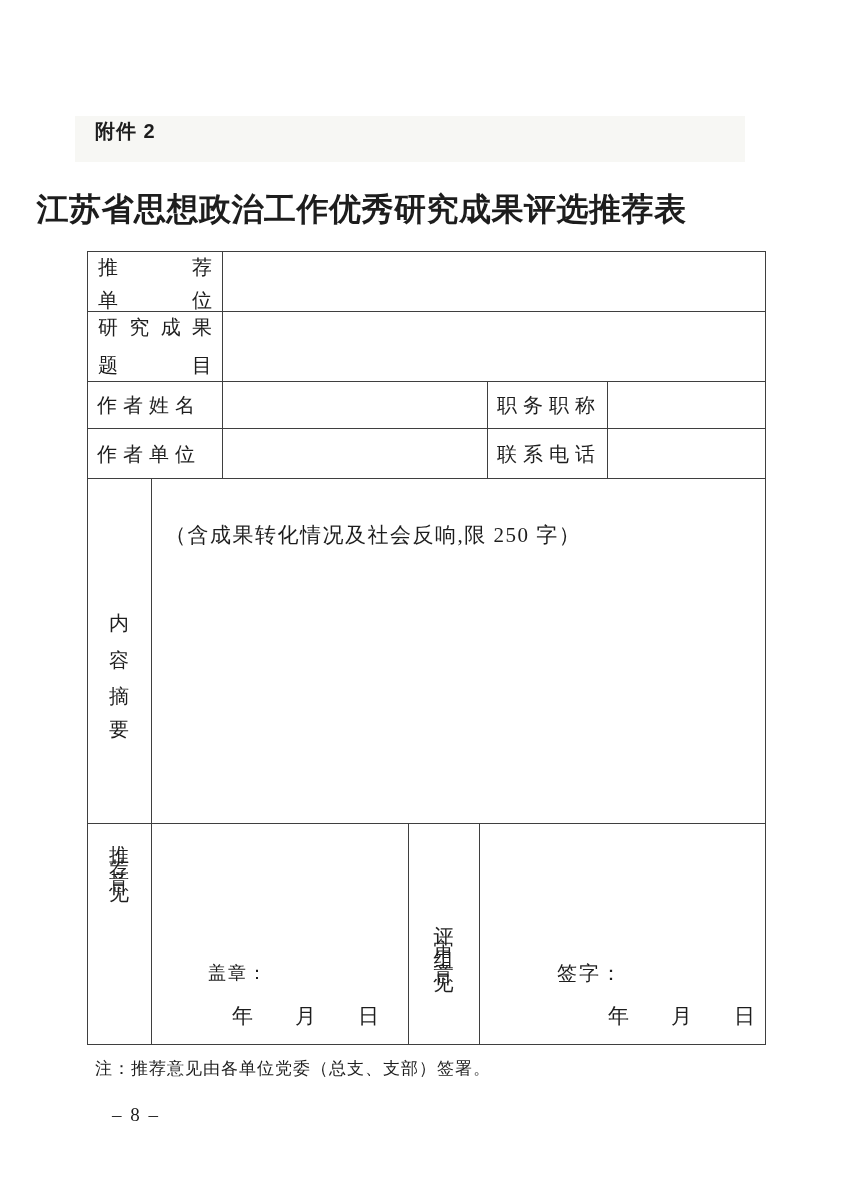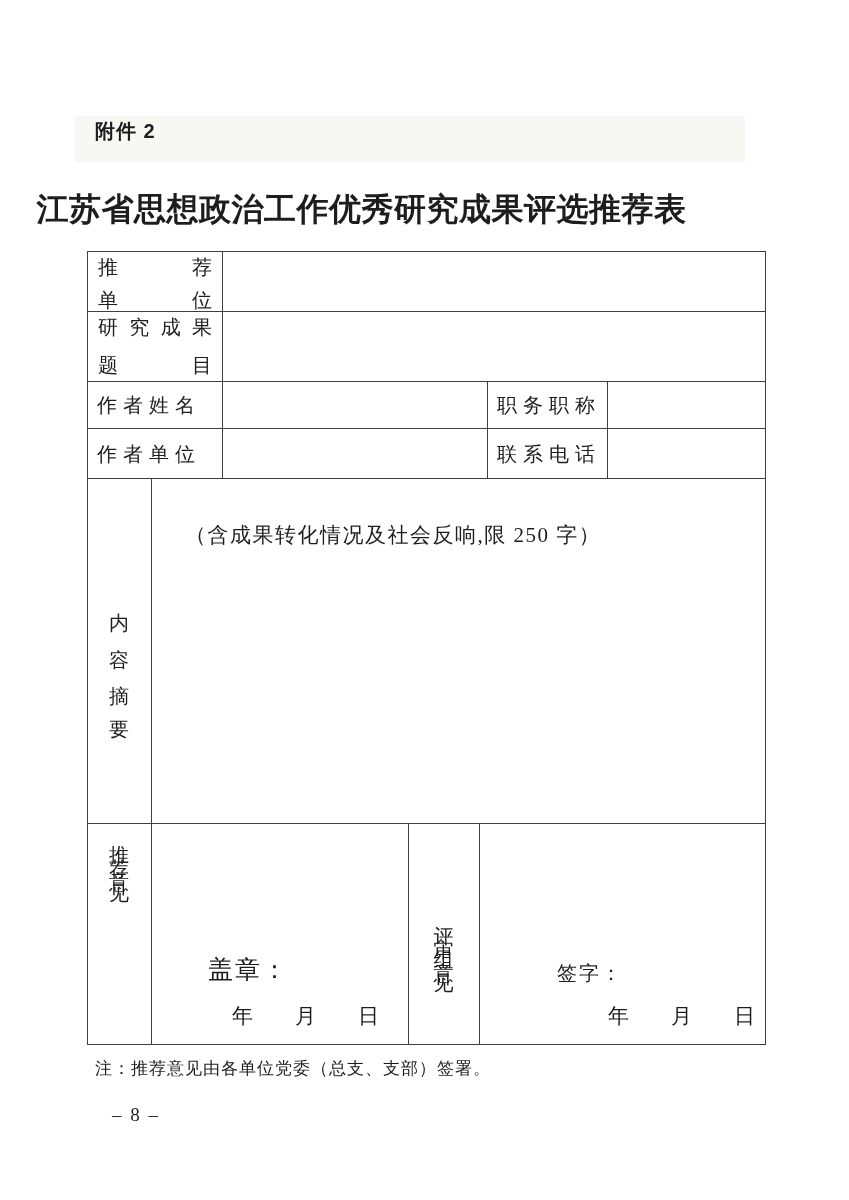--- a/index.html
+++ b/index.html
@@ -41,23 +41,23 @@
   .lbl2{display:flex;flex-direction:column;justify-content:space-between;padding:2px 10px;gap:6px;}
   .jline{text-align:justify;text-align-last:justify;line-height:27px;}
   .hlabel{display:flex;align-items:center;padding-left:9px;letter-spacing:6px;}
   .vcell{display:flex;align-items:center;justify-content:center;}
   .vtext{writing-mode:vertical-rl;text-orientation:upright;}
   .vt-abstract{letter-spacing:36px;margin-top:36px;}
   .vt-review{letter-spacing:12px;margin-top:12px;}
   .vcell-top{display:flex;justify-content:center;align-items:flex-start;padding-top:5px;}
   .vt-recommend{letter-spacing:13px;}
   .hintcell{padding:42px 0 0 13px;}
-  .hint{font-size:21px;letter-spacing:1.5px;margin-left:20px;}
+  .hint{font-size:21px;letter-spacing:1.5px;}
   .signcell{display:flex;flex-direction:column;justify-content:flex-end;padding-bottom:13px;gap:15px;}
-  .sealline{padding-left:56px;font-size:25px;letter-spacing:2px;}
+  .sealline{padding-left:56px;font-size:18px;letter-spacing:2px;}
   .dateline-l{padding-left:80px;font-size:21px;}
   .signline{padding-left:77px;font-size:20px;letter-spacing:2px;}
   .dateline-r{padding-left:128px;font-size:21px;}
   .note{position:absolute;left:95px;top:1057px;font-size:17px;letter-spacing:1px;}
   .pagenum{position:absolute;left:112px;top:1104px;font-size:19px;letter-spacing:2px;}
 </style>
 </head>
 <body>
 
 <div>

